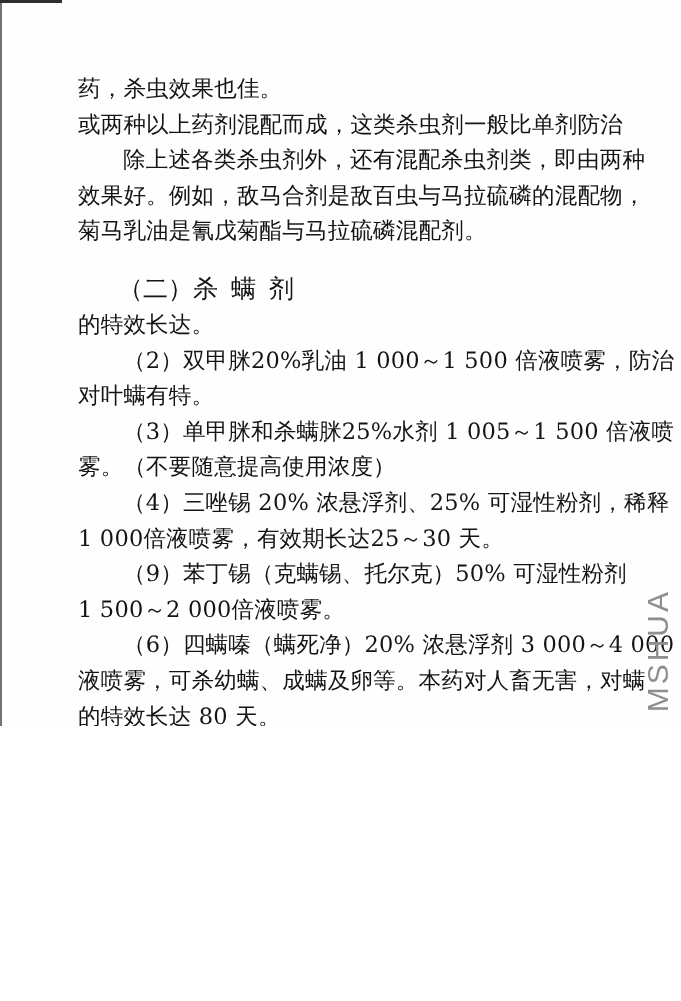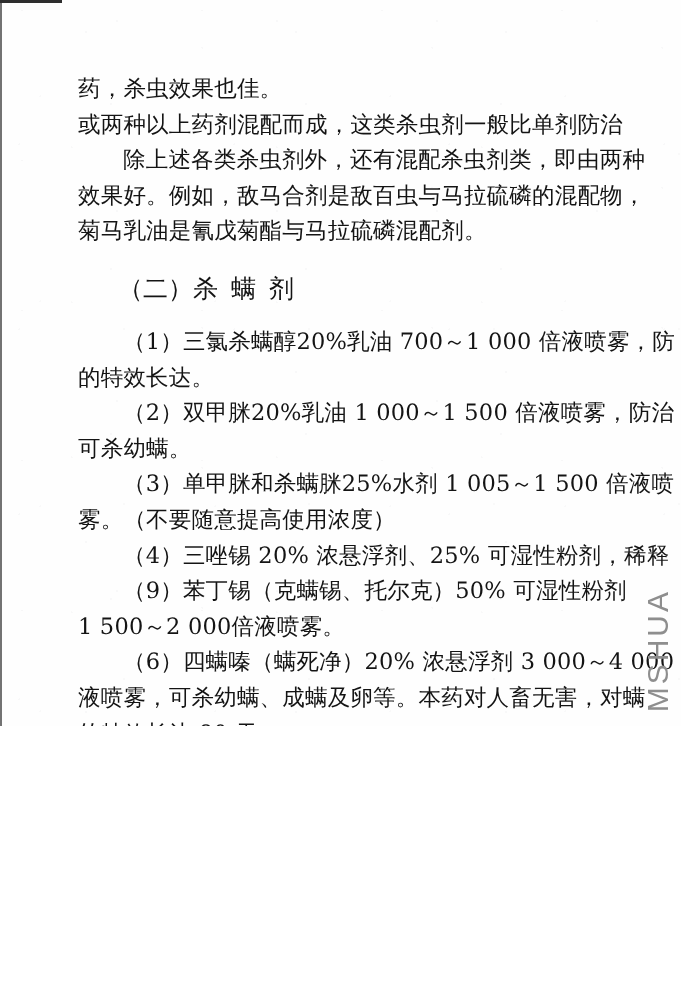--- a/index.html
+++ b/index.html
@@ -67,21 +67,20 @@
     letter-spacing: .2px;
     white-space: nowrap;
     text-rendering: geometricPrecision;
   }
 
   .indent2 { text-indent: 0; padding-left: 45px; }
 
   
   #heading {
     margin-top: 20px;
-    margin-bottom: 17px;
     padding-left: 40px;
     font-size: 25px;
     line-height: 38px;
     white-space: nowrap;
   }
   #heading .htext {
     letter-spacing: 13px;
   }
 
   
@@ -128,36 +127,36 @@
     <div>
       <div class="line">或两种以上药剂混配而成，这类杀虫剂一般比单剂防治</div>
       <div class="line indent2">除上述各类杀虫剂外，还有混配杀虫剂类，即由两种</div>
       <div class="line">效果好。例如，敌马合剂是敌百虫与马拉硫磷的混配物，</div>
       <div class="line">菊马乳油是氰戊菊酯与马拉硫磷混配剂。</div>
     </div>
 
     <div id="heading"><span>（二）</span><span class="htext">杀螨剂</span></div>
 
     <div>
-      <div class="line indent2">（1）三氯杀螨醇20%乳油 700～1 000 倍液喷雾，防</div>
       <div class="line">的特效长达。</div>
     </div>
 
     <div>
       <div class="line indent2">（2）双甲脒20%乳油 1 000～1 500 倍液喷雾，防治</div>
-      <div class="line">可杀幼螨。</div>
+      <div class="line">对叶螨有特。</div>
     </div>
 
     <div>
       <div class="line indent2">（3）单甲脒和杀螨脒25%水剂 1 005～1 500 倍液喷</div>
       <div class="line">雾。（不要随意提高使用浓度）</div>
     </div>
 
     <div>
       <div class="line indent2">（4）三唑锡 20% 浓悬浮剂、25% 可湿性粉剂，稀释</div>
+      <div class="line">1 000倍液喷雾，有效期长达25～30 天。</div>
     </div>
 
     <div>
       <div class="line indent2">（9）苯丁锡（克螨锡、托尔克）50% 可湿性粉剂</div>
       <div class="line">1 500～2 000倍液喷雾。</div>
     </div>
 
     <div>
       <div class="line indent2">（6）四螨嗪（螨死净）20% 浓悬浮剂 3 000～4 000 倍</div>
       <div class="line">液喷雾，可杀幼螨、成螨及卵等。本药对人畜无害，对螨</div>

